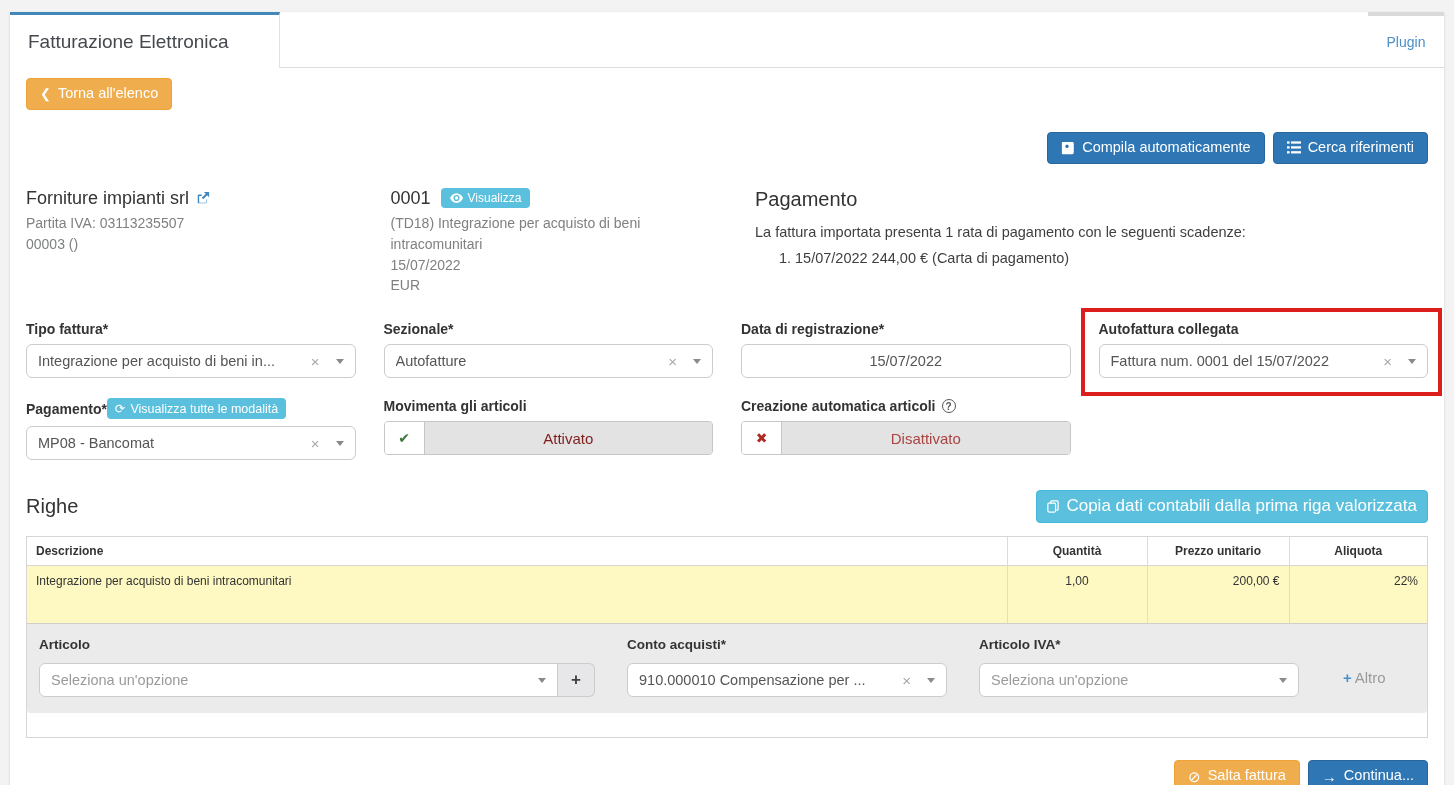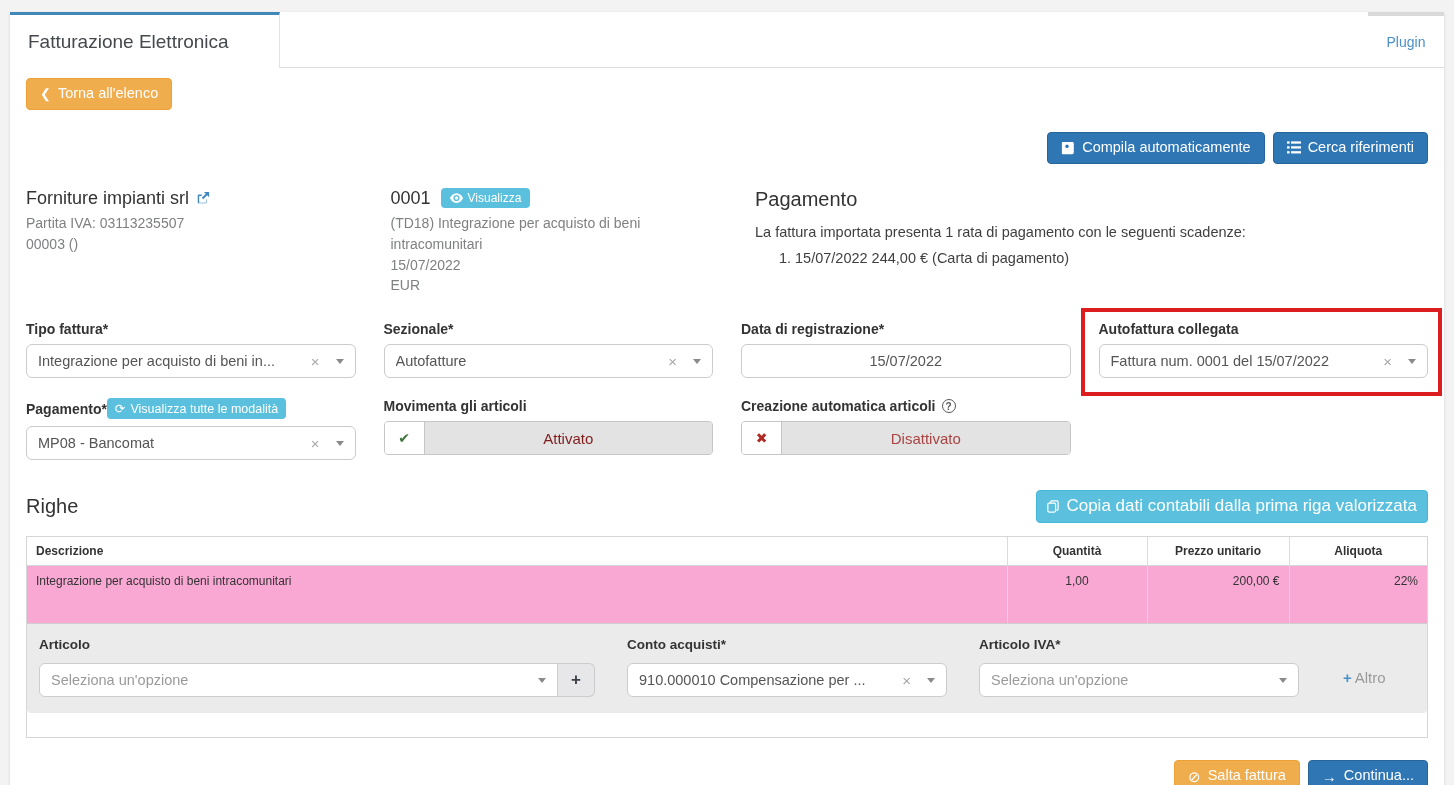--- a/index.html
+++ b/index.html
@@ -98,21 +98,21 @@
   .table-wrap { border:1px solid #d6d6d6; margin-top:13px; padding-bottom:24px; }
   table.righe { width:100%; border-collapse:collapse; font-size:12px; }
   table.righe th {
     font-weight:bold; color:#333; padding:6px 9px; border-bottom:1px solid #d6d6d6;
     background:#fff; height:28px;
   }
   table.righe th + th, table.righe td + td { border-left:1px solid #dcdcdc; }
   th.col-desc { text-align:left; }
   th.col-qty, th.col-price, th.col-vat { text-align:center; }
   .col-qty { width:140px; } .col-price { width:142px; } .col-vat { width:138px; }
-  table.righe td { background:#f9a8d4; height:58px; padding:8px 9px; vertical-align:top; }
+  table.righe td { background:#fef9c3; height:58px; padding:8px 9px; vertical-align:top; }
   td.cell-desc { vertical-align:bottom; }
   td.cell-qty { text-align:center; } td.cell-price, td.cell-vat { text-align:right; }
 
   .subpanel { background:#ebebeb; border-top:1px solid #cfcfcf; border-radius:0 0 4px 4px; padding:13px 12px 16px 12px; }
   .subpanel .row { display:flex; gap:32px; align-items:flex-start; }
   .subpanel label { font-weight:bold; font-size:13.5px; display:block; margin-bottom:11px; color:#333; }
   .grp-articolo { flex:0 0 556px; }
   .input-group { display:flex; }
   .input-group .select { flex:1; border-radius:6px 0 0 6px; }
   .addon-btn {

